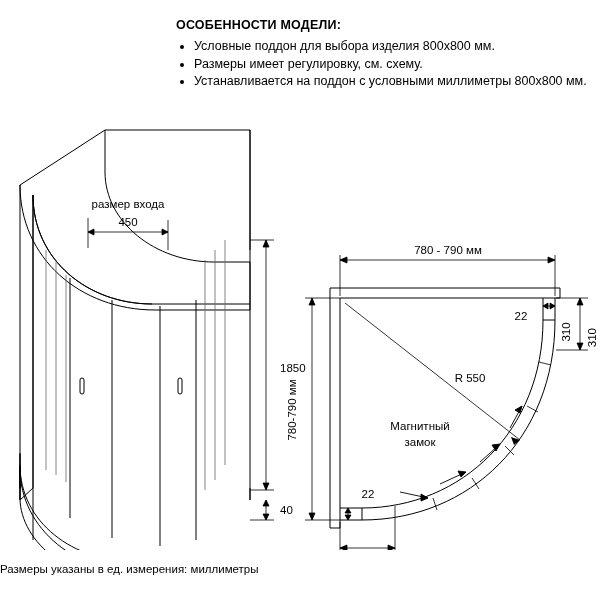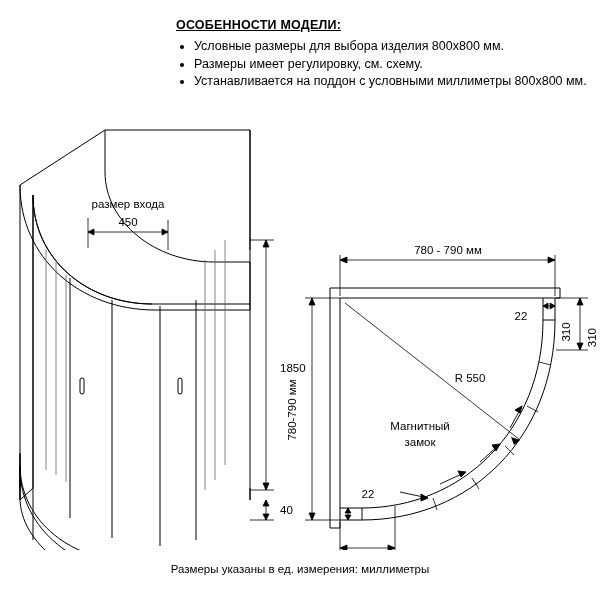--- a/index.html
+++ b/index.html
@@ -27,21 +27,20 @@
     left: 176px;
     top: 18px;
     width: 412px;
   }
   .features-title {
     font-size: 12.5px;
     font-weight: bold;
     letter-spacing: 0.2px;
     margin: 0 0 6px 0;
     color: #000;
-    text-decoration: underline;
   }
   .features-list {
     margin: 0;
     padding-left: 18px;
     font-size: 12.5px;
     line-height: 1.32;
   }
   .features-list li {
     margin-bottom: 1px;
   }
@@ -68,34 +67,34 @@
     font-size: 11.5px;
     fill: #000;
   }
 
   
   .footer-note {
     position: absolute;
     left: 0;
     top: 563px;
     width: 600px;
-    text-align: center;
+    text-align: left;
     font-size: 11.5px;
     color: #000;
   }
 </style>
 </head>
 <body>
 
 <div class="page">
 
   <div class="features">
     <div class="features-title">ОСОБЕННОСТИ МОДЕЛИ:</div>
     <ul class="features-list">
-      <li>Условные размеры для выбора изделия 800х800 мм.</li>
+      <li>Условные поддон для выбора изделия 800х800 мм.</li>
       <li>Размеры имеет регулировку, см. схему.</li>
       <li>Устанавливается на поддон с условными миллиметры 800х800 мм.</li>
     </ul>
   </div>
 
   <div class="drawing">
     <svg width="600" height="440" viewBox="0 0 600 440" xmlns="http://www.w3.org/2000/svg">
 
       <g fill="none" stroke="#000" stroke-width="1">
 

